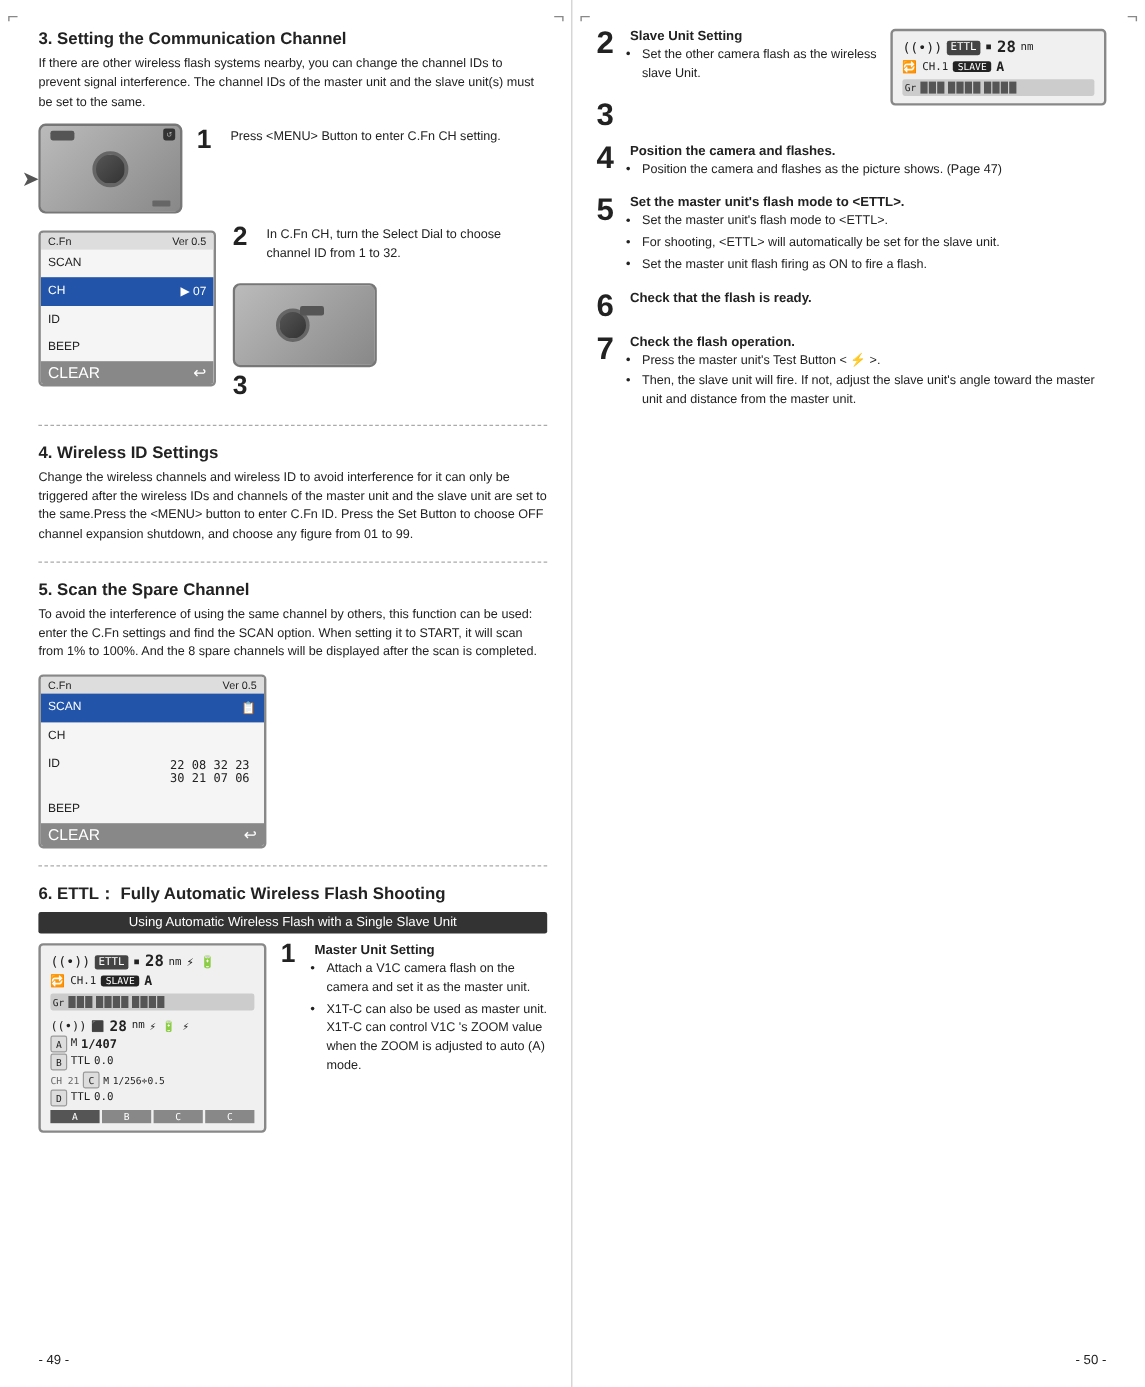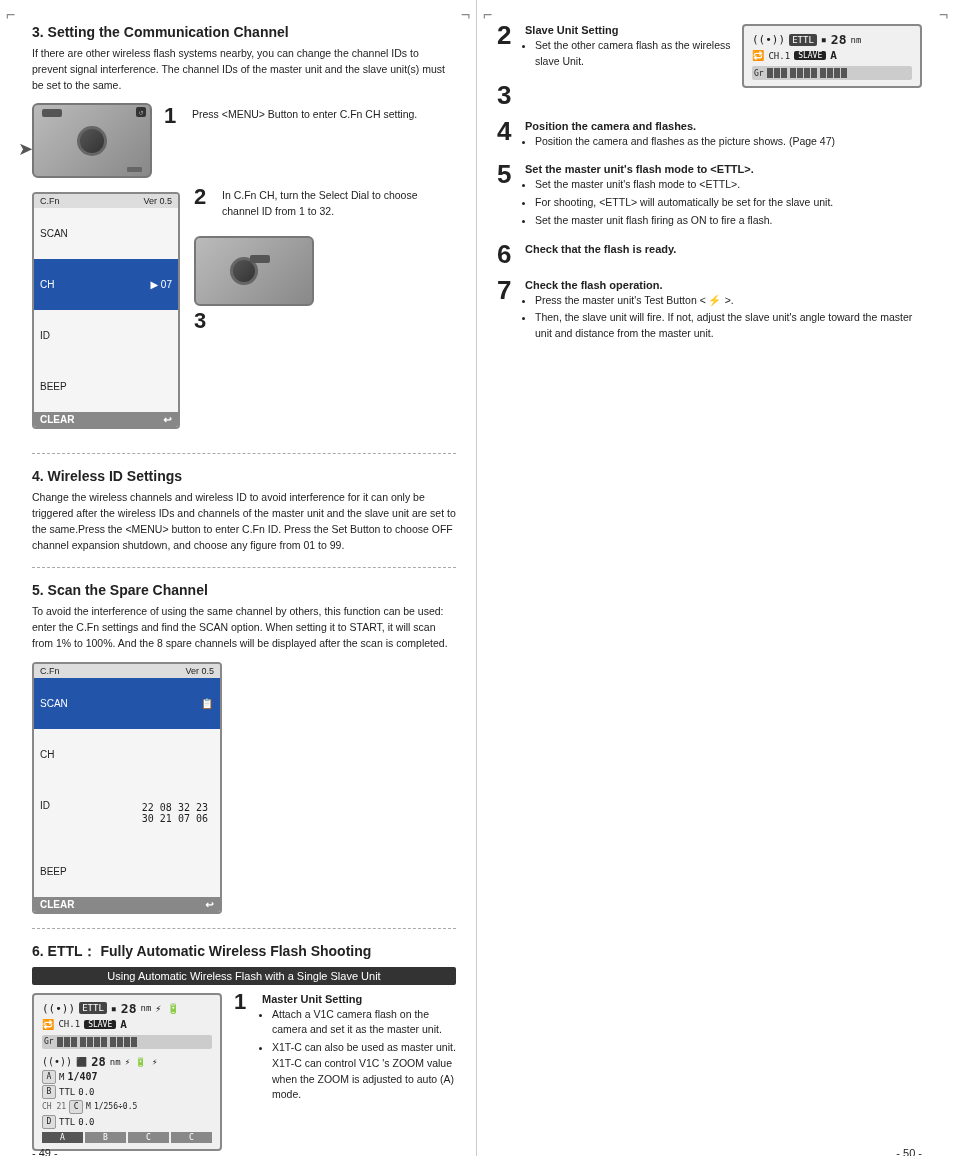--- a/index.html
+++ b/index.html
@@ -85,39 +85,38 @@
       overflow: hidden;
     }
     .menu-screen .menu-header {
       display: flex;
       justify-content: space-between;
       background: #ddd;
       padding: 2px 6px;
       font-size: 9px;
     }
     .menu-screen .menu-item {
-      padding: 20px 6px;
+      padding: 6px 6px;
       font-size: 10px;
       display: flex;
       justify-content: space-between;
       text-align: center;
     }
     .menu-screen .menu-item.selected {
       background: #2255aa;
       color: #fff;
     }
     .menu-screen .menu-footer {
       background: #888;
       color: #fff;
       padding: 2px 6px;
-      font-size: 10px;
+      font-size: 13px;
       display: flex;
       justify-content: space-between;
       align-items: flex-start;
-      font-weight: bold;
     }
     .page-num {
       position: absolute;
       bottom: 16px;
       font-size: 11px;
     }
     .page-num-left { left: 32px; }
     .section6-header {
       background: #333;
       color: #fff;

